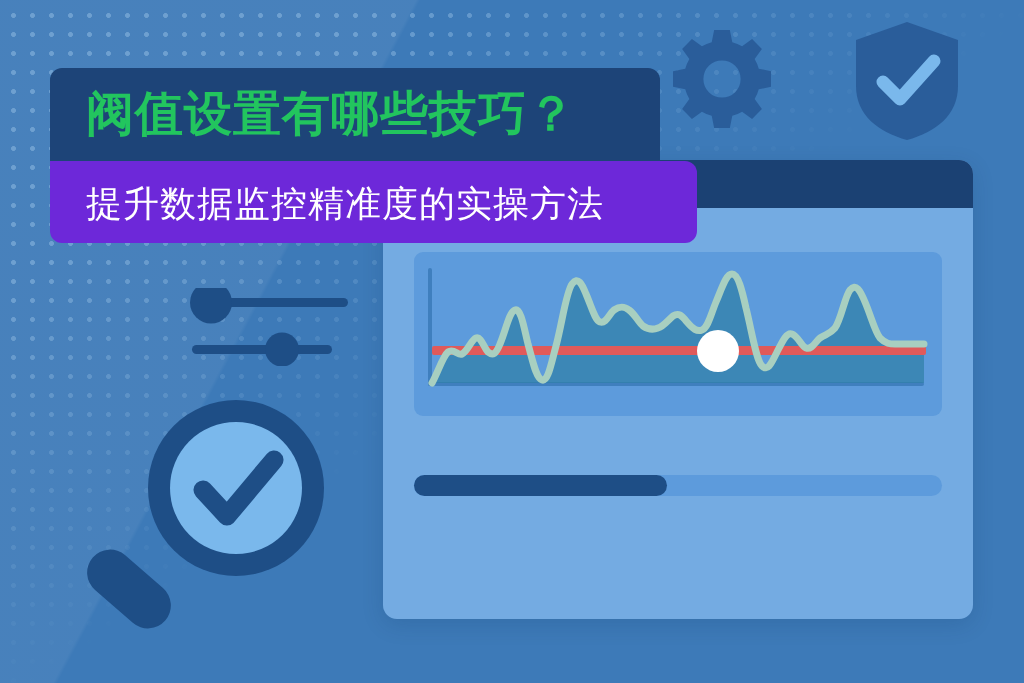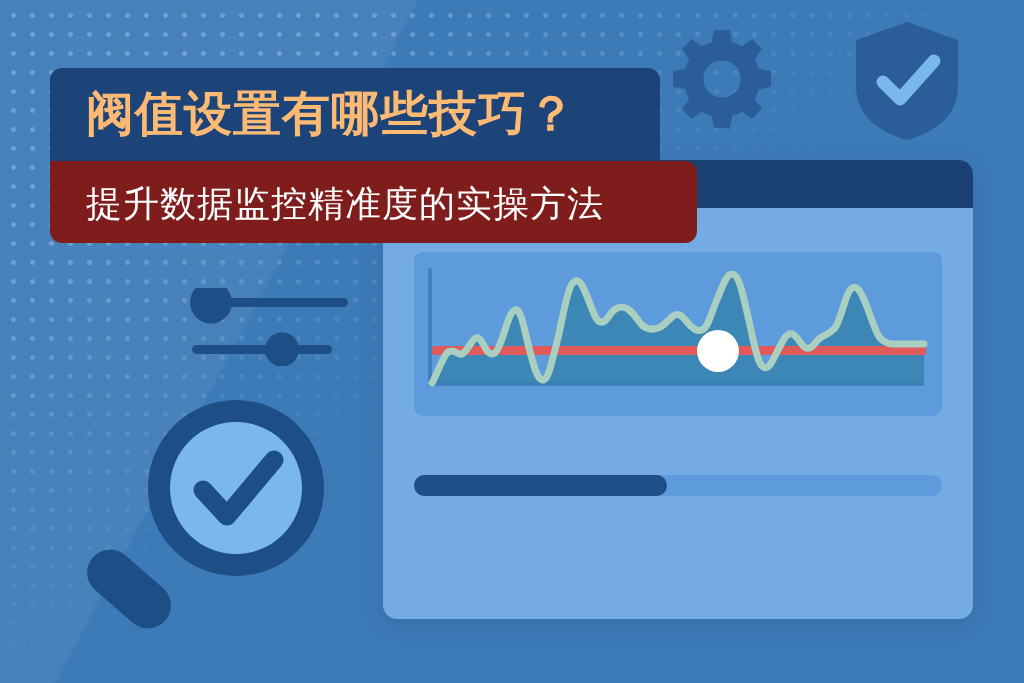--- a/index.html
+++ b/index.html
@@ -93,26 +93,26 @@
   }
 
   
   #title-block {
     position:absolute; left:50px; top:68px; width:610px; height:93px;
     background:#1d4478;
     border-radius:12px 12px 0 0;
   }
   #title-text {
     position:absolute; left:36px; top:14px;
-    color:#fdba74; font-size:48px; font-weight:bold;
+    color:#22c55e; font-size:48px; font-weight:bold;
     letter-spacing:1px; white-space:nowrap;
   }
   #subtitle-block {
     position:absolute; left:50px; top:161px; width:647px; height:82px;
-    background:#7f1d1d;
+    background:#6d28d9;
     border-radius:0 12px 12px 12px;
   }
   #subtitle-text {
     position:absolute; left:36px; top:19px;
     color:#ffffff; font-size:36px; font-weight:normal;
     letter-spacing:1px; white-space:nowrap;
   }
 </style>
 </head>
 <body>

